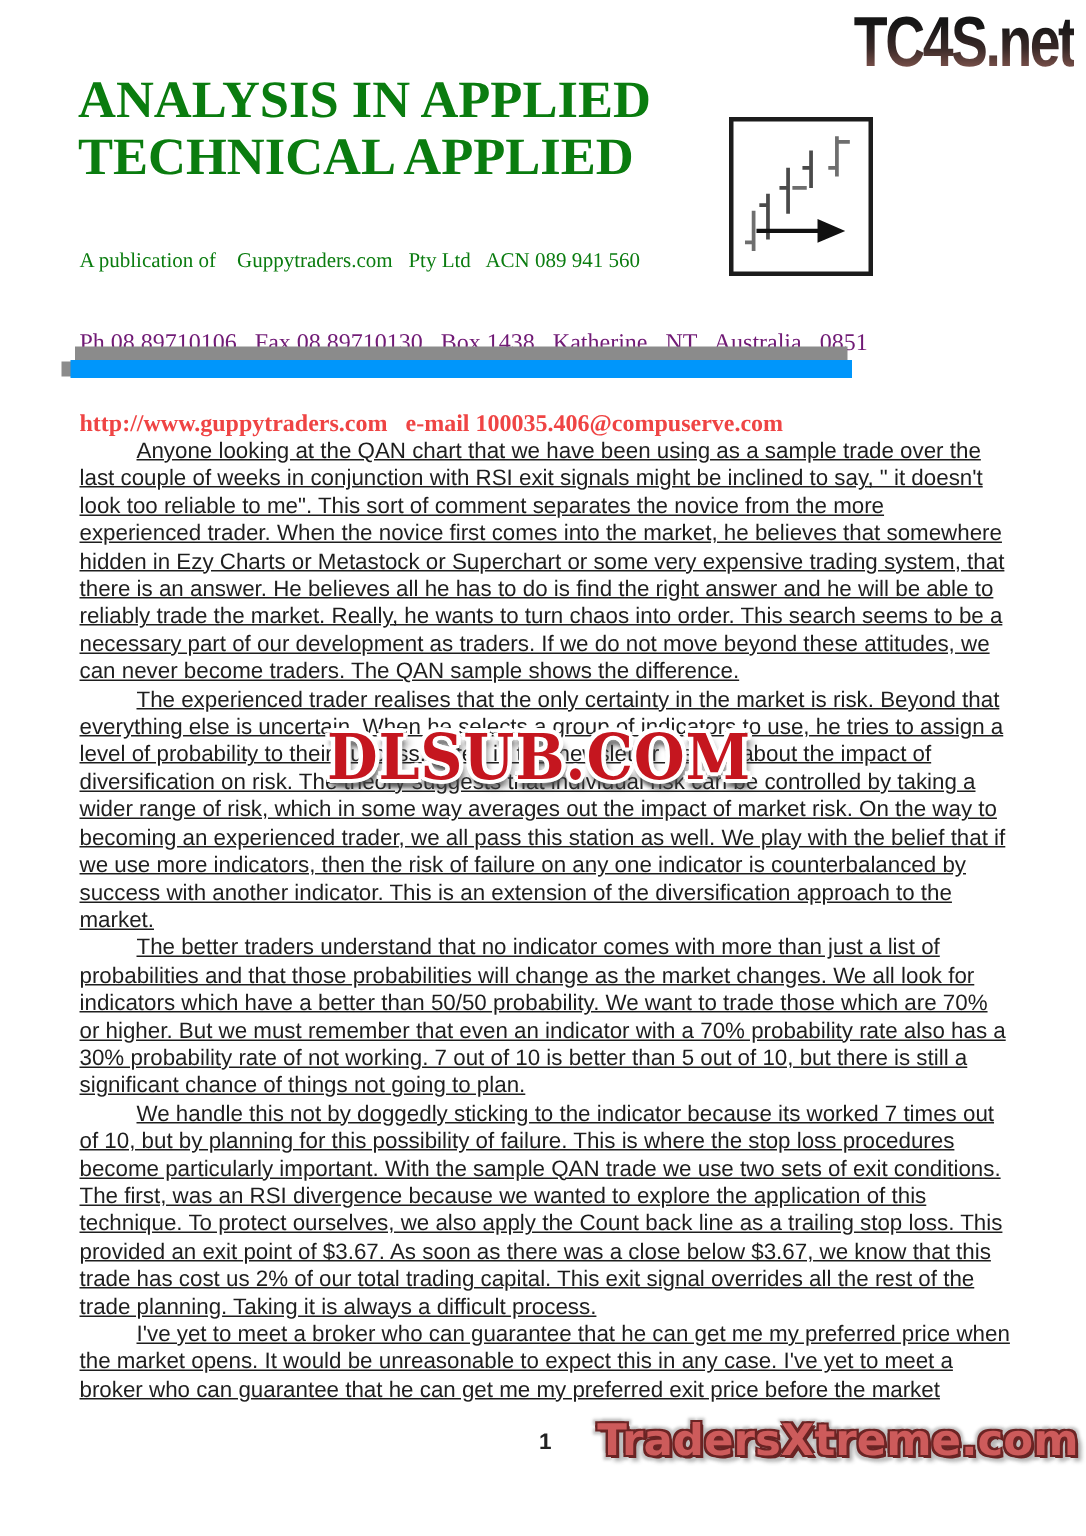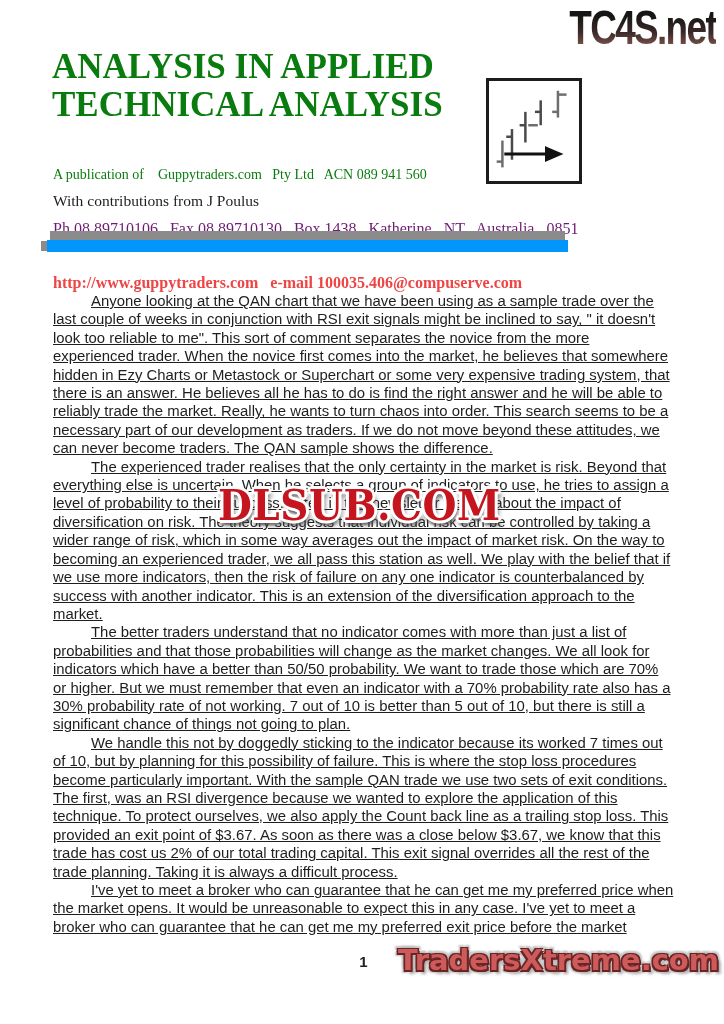--- a/index.html
+++ b/index.html
@@ -87,21 +87,21 @@
 </style>
 </head>
 <body>
 
 <div class="page">
 
   <div class="tc4s">TC4S.net</div>
 
   <div class="title">
     <div>ANALYSIS IN APPLIED</div>
-    <div>TECHNICAL ANALYSIS</div>
+    <div>TECHNICAL APPLIED</div>
   </div>
 
   <div class="chart-logo">
     <svg viewBox="0 0 94 104" xmlns="http://www.w3.org/2000/svg">
       <g fill="none" stroke="#4a4a4a" stroke-width="2.6">
         <path d="M14 62 V90" stroke="#6e6e6e"></path>
         <path d="M8 84 H14" stroke="#6e6e6e"></path>
         <path d="M24 50 V82"></path>
         <path d="M18 58 H24"></path>
         <path d="M38 32 V64"></path>
@@ -120,21 +120,20 @@
     </svg>
   </div>
 
   <div class="pub-block">
     <div class="pub-line">A publication of    Guppytraders.com   Pty Ltd   ACN 089 941 560</div>
     <div class="contact-line">Ph 08 89710106   Fax 08 89710130   Box 1438   Katherine   NT   Australia   0851</div>
     <div class="web-line">http://www.guppytraders.com   e-mail 100035.406@compuserve.com</div>
   </div>
 
   <div class="issue-block">
-    <div>With contributions from J Poulus</div>
   </div>
 
   <div class="rule-gray"></div>
   <div class="rule-gray-stub"></div>
   <div class="rule-blue"></div>
 
 
   <div class="body-text">
     <p>Anyone looking at the QAN chart that we have been using as a sample trade over the last couple of weeks in conjunction with RSI exit signals might be inclined to say, " it doesn't look too reliable to me".  This sort of comment separates the novice from the more experienced trader.  When the novice first comes into the market, he believes that somewhere hidden in Ezy Charts or Metastock or Superchart or some very expensive trading system, that there is an answer.  He believes all he has to do is find the right answer and he will be able to reliably trade the market.  Really, he wants to turn chaos into order.  This search seems to be a necessary part of our development as traders.  If we do not move beyond these attitudes, we can never become traders.  The QAN sample shows the difference.</p>
     <p>The experienced trader realises that the only certainty in the market is risk.  Beyond that everything else is uncertain.  When he selects a group of indicators to use, he tries to assign a level of probability to their success.  Often in this newsletter we talk about the impact of diversification on risk.  The theory suggests that individual  risk can be controlled by taking a wider range of risk, which in some way averages out the impact of market risk.  On the way to becoming an experienced trader, we all pass this station as well.  We play with the belief that if we use more indicators, then the risk of failure on any one indicator is counterbalanced by success with another indicator.  This is an extension of the diversification approach to the market.</p>

